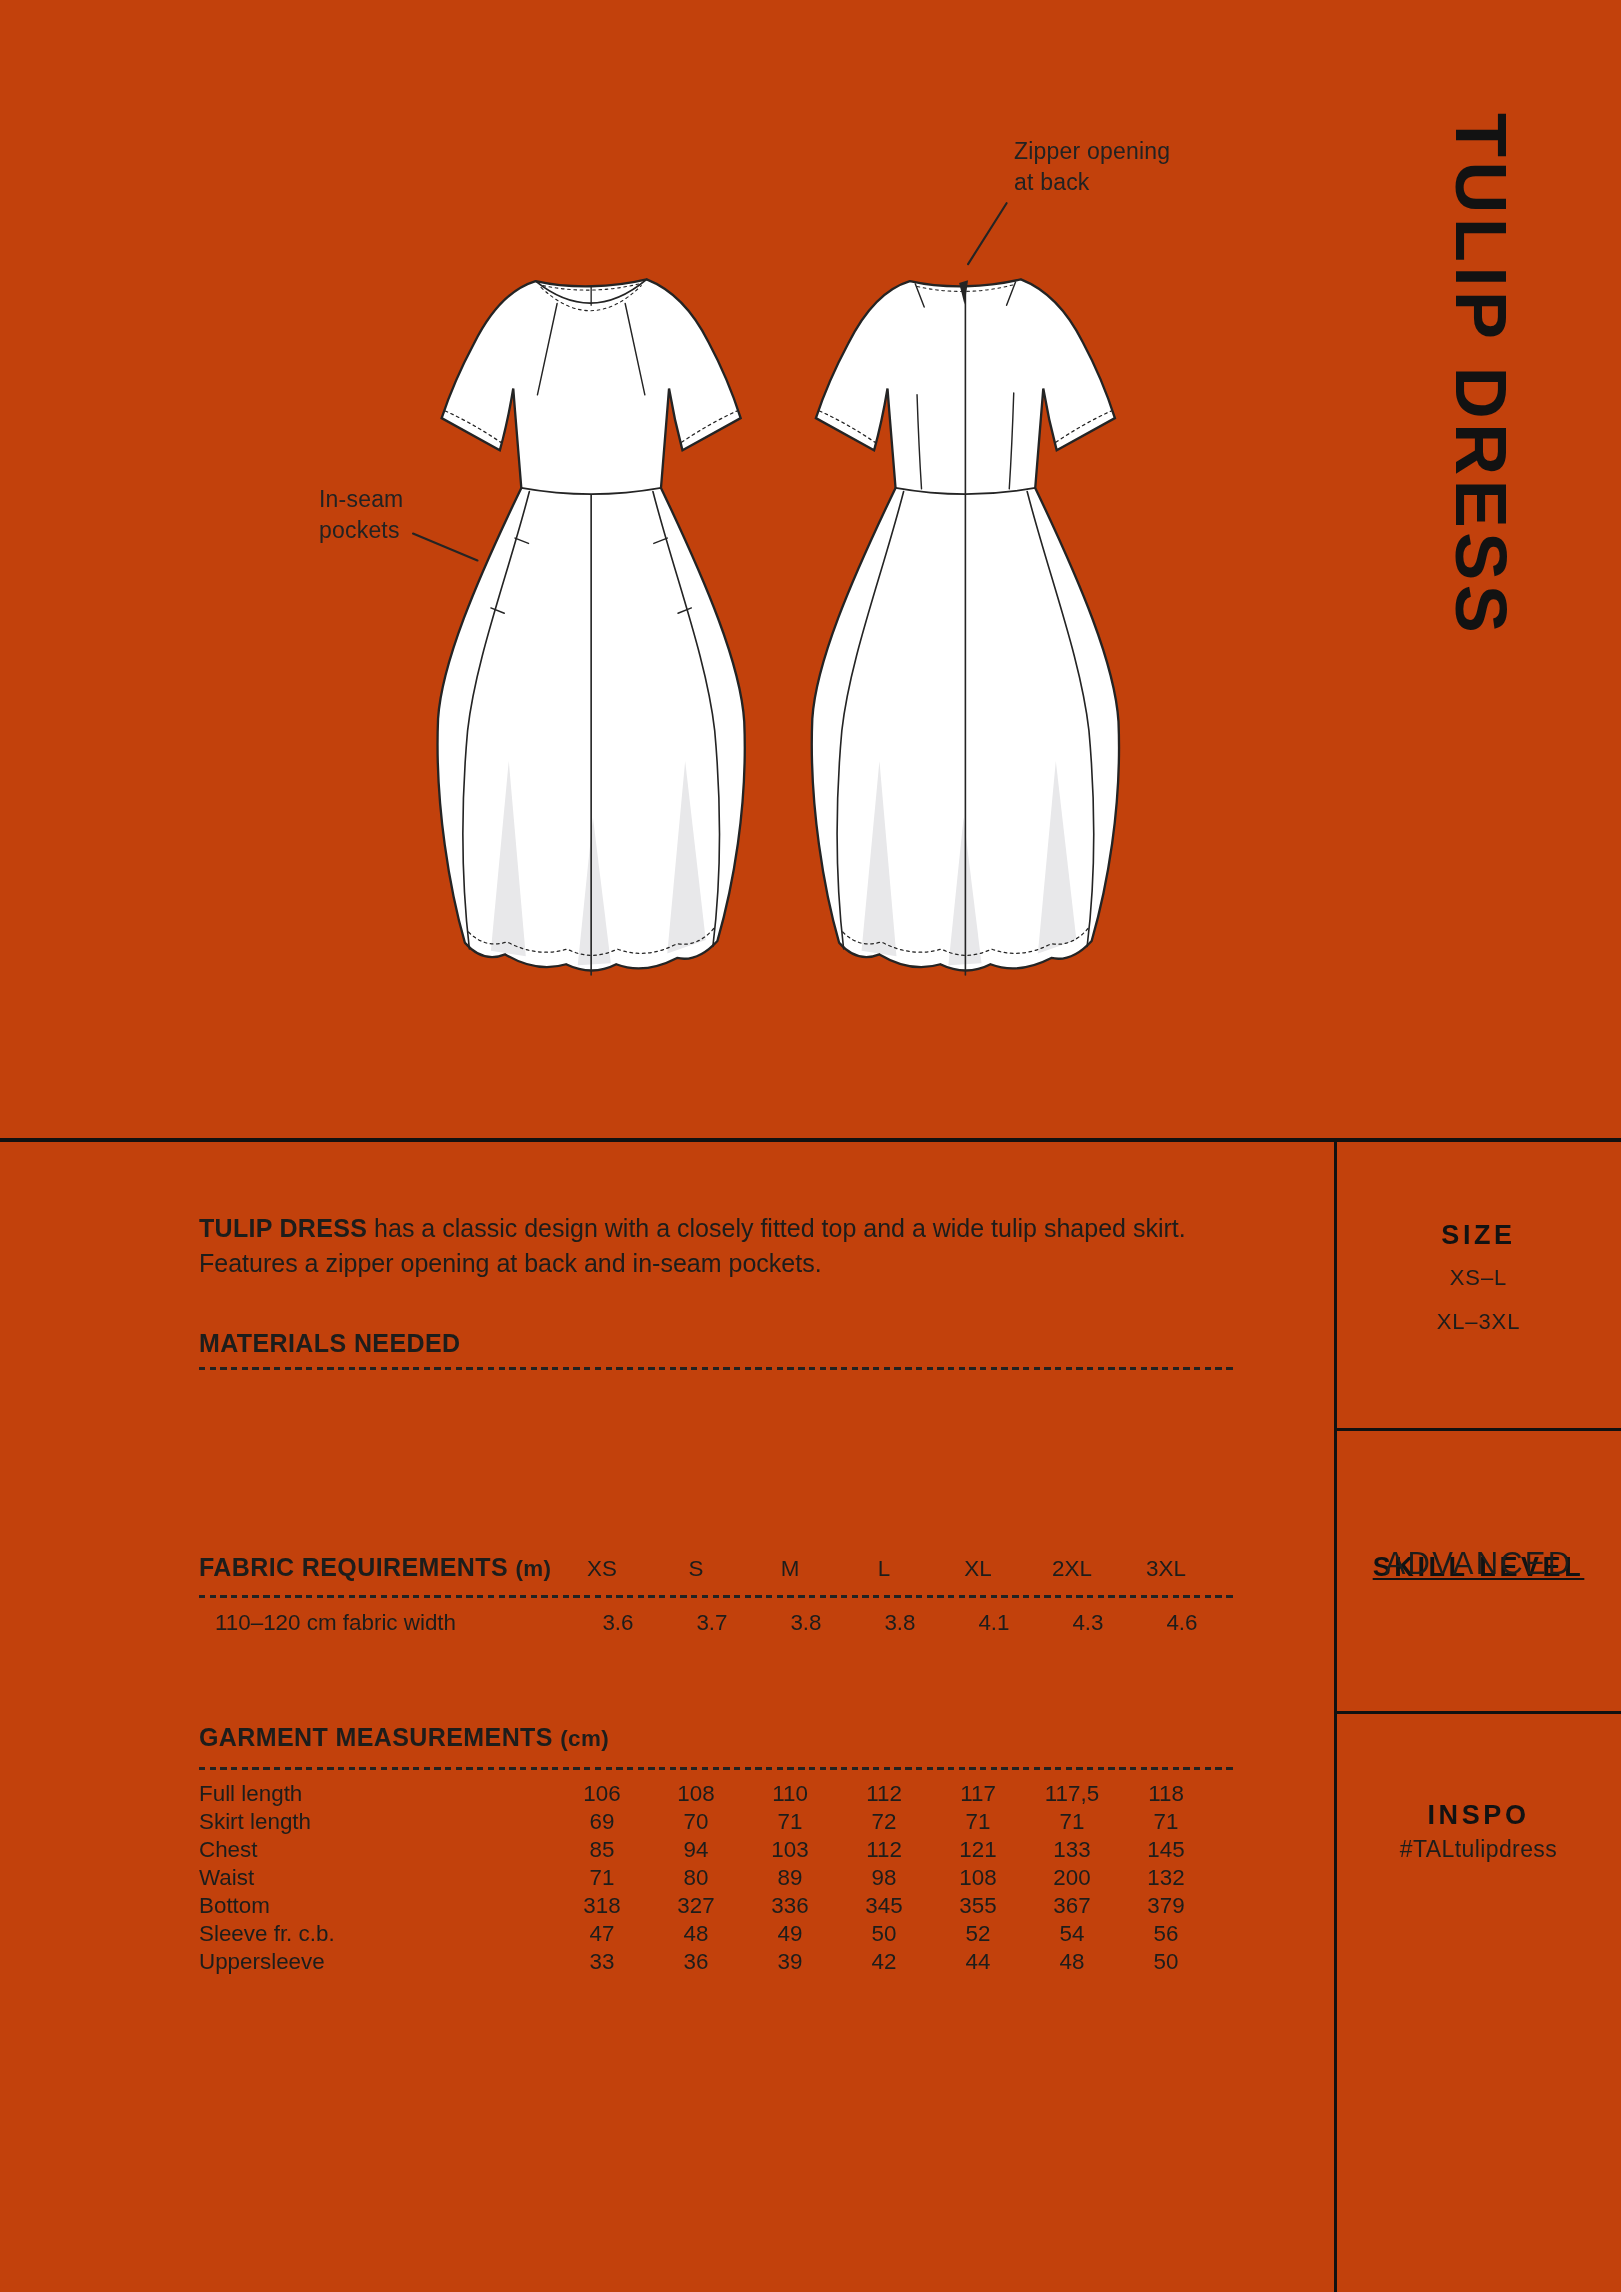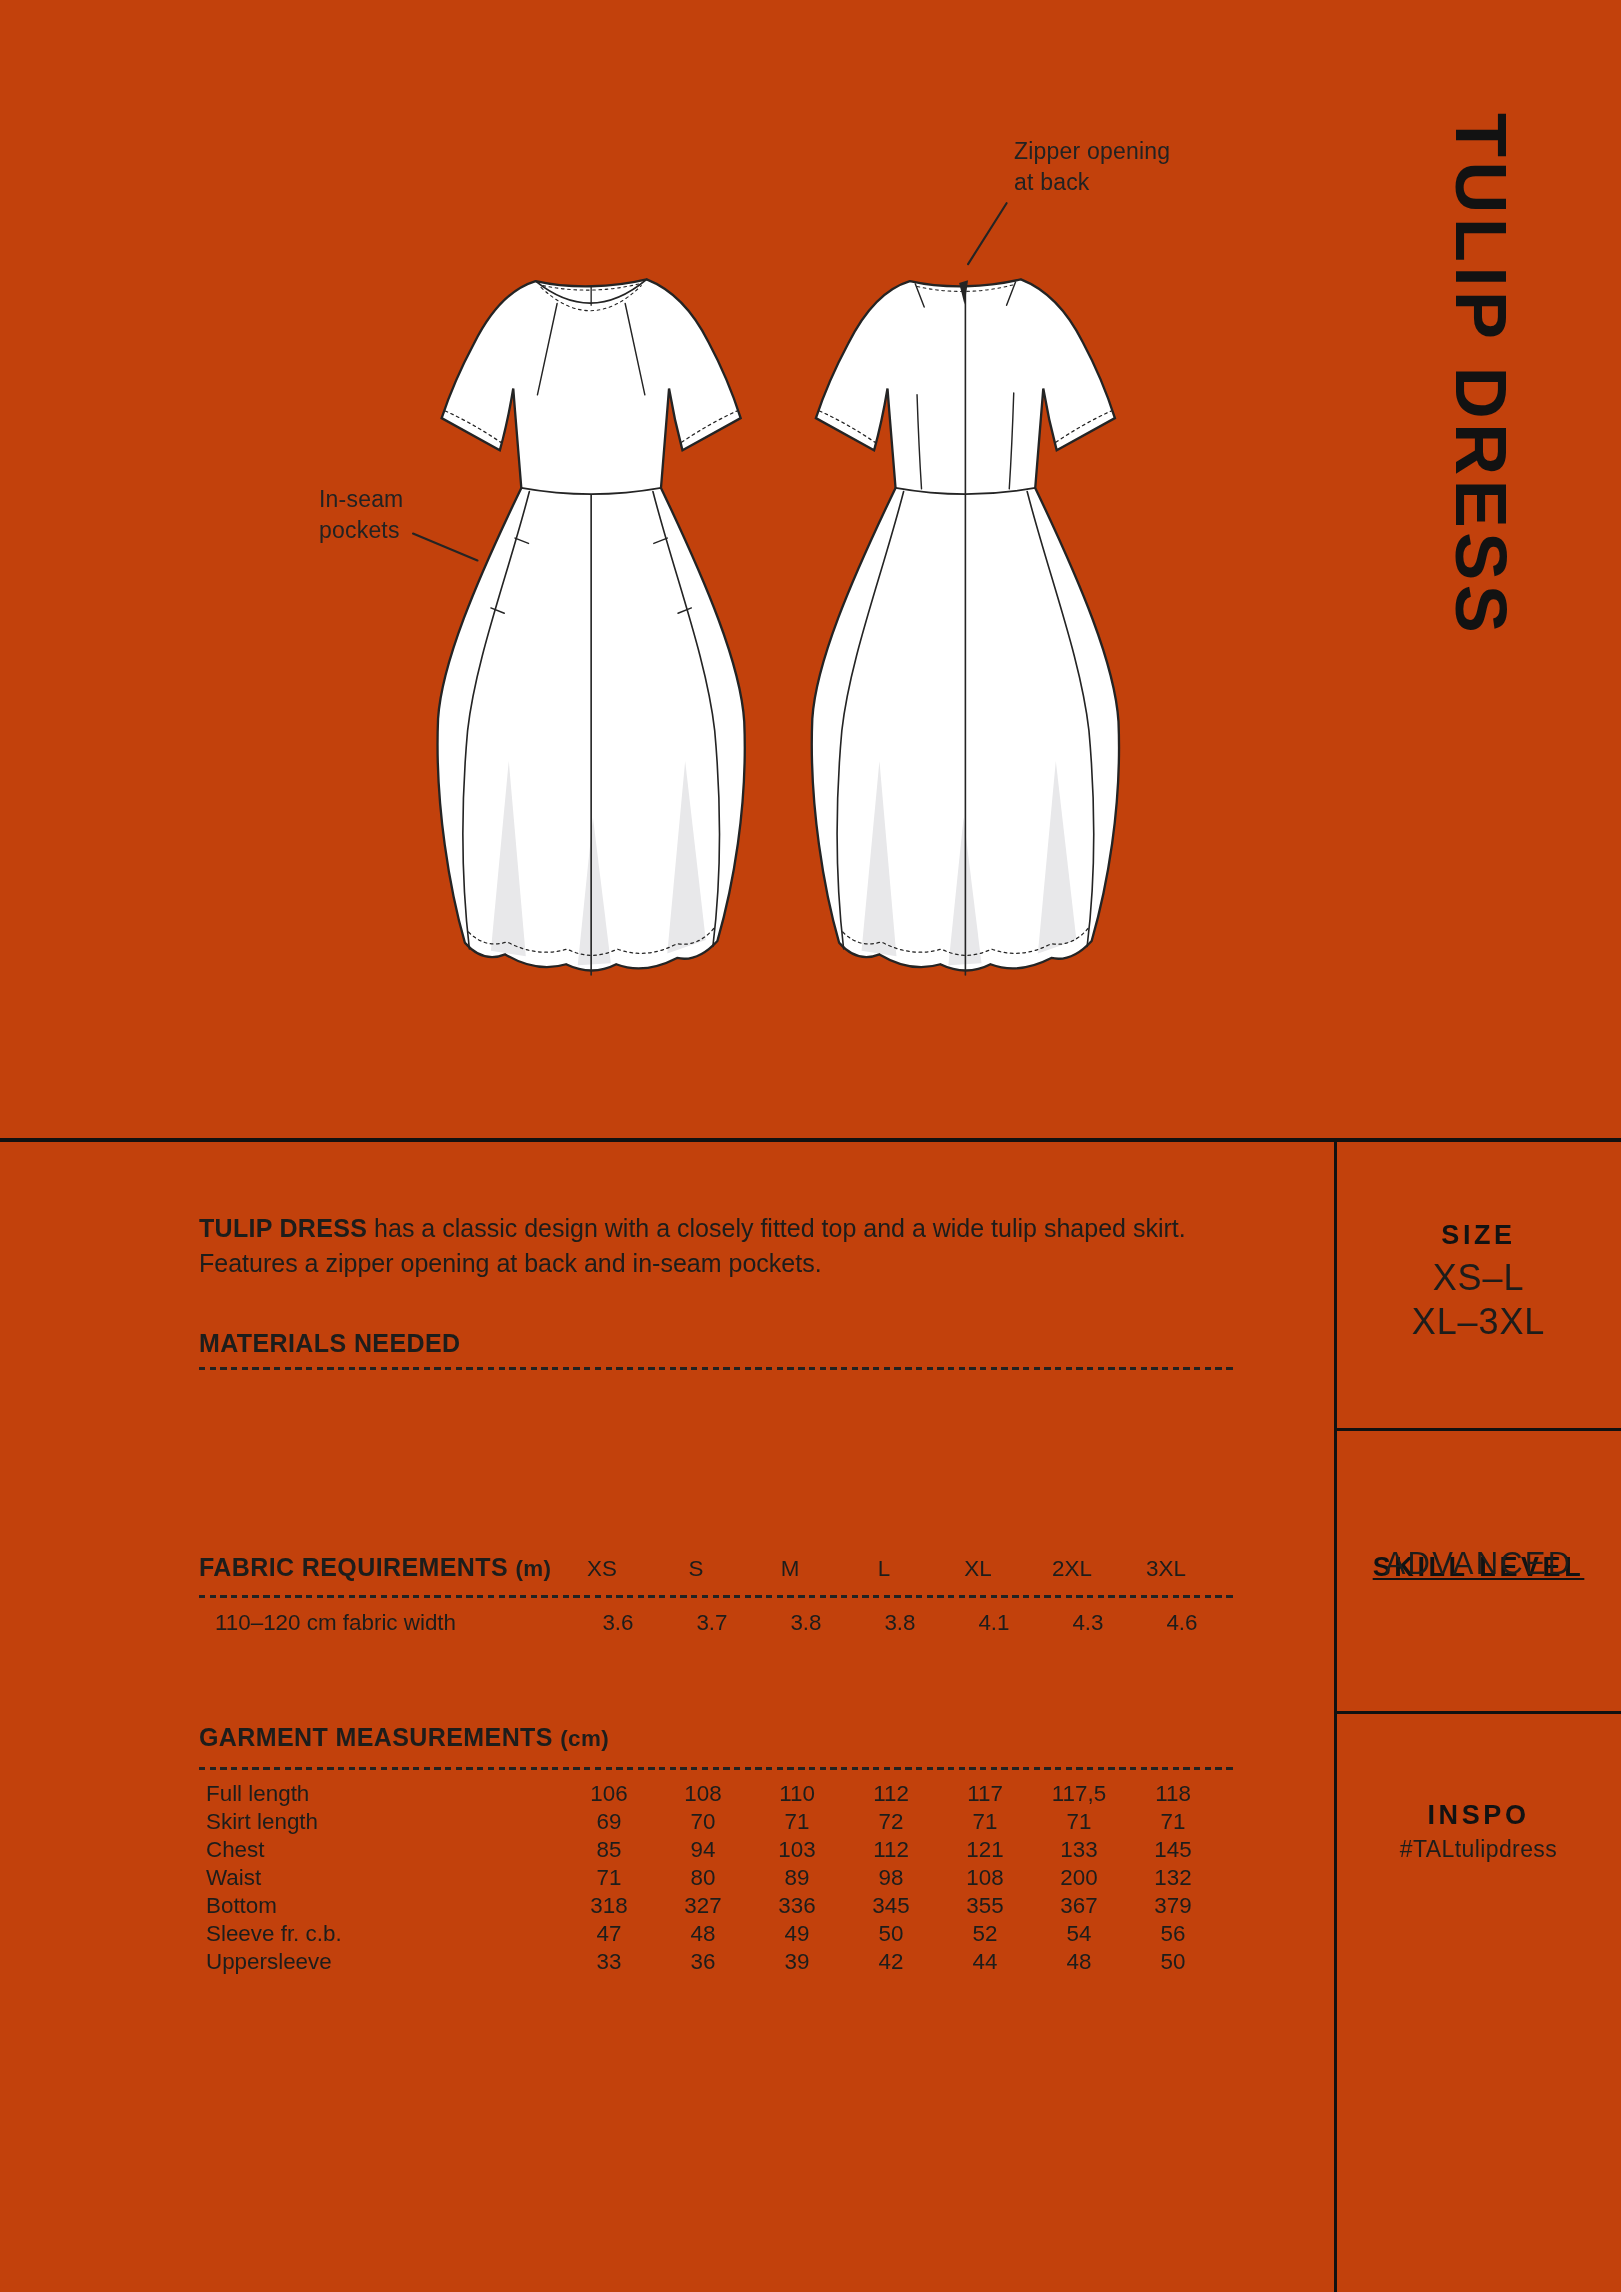--- a/index.html
+++ b/index.html
@@ -29,25 +29,25 @@
   .desc b{font-weight:bold; letter-spacing:0.3px;}
   .sec-head{font-size:25px; font-weight:bold; letter-spacing:0.4px; white-space:nowrap;}
   .sec-head .unit{font-size:22.4px;}
   .mat-list{left:199px; top:1379px; font-size:22.4px; line-height:29px;}
   .trow{display:grid; grid-template-columns:356px repeat(7,94px); align-items:baseline;}
   .tcell{text-align:center; font-size:22.4px;}
   .tlabel{font-size:22.4px; text-align:left; white-space:nowrap;}
   .fab-head-row{left:199px; top:1553px; width:1021px;}
   .fab-rows{left:199px; top:1608px; width:1021px; line-height:29px;margin-left:16px;}
   .gar-head{left:199px; top:1723px;}
-  .gar-rows{left:206px; top:1780px; width:1021px; line-height:28px;}
+  .gar-rows{left:199px; top:1780px; width:1021px; line-height:28px;}
   
   .side{left:1336px; width:285px; text-align:center;}
   .side-head{font-size:27px; font-weight:bold; letter-spacing:3.6px; color:#121212;margin-top:20px;}
-  .size-vals{font-size:36px; line-height:44px; letter-spacing:0.9px;}
+  .size-vals{font-size:22px; line-height:44px; letter-spacing:0.9px;}
   .skill-val{font-size:31px; letter-spacing:2.2px;}
   .inspo-val{font-size:23px; letter-spacing:0.4px;}
 </style>
 </head>
 <body>
 
 <div class="page">
 
   <svg id="flat-svg" width="1621" height="1146" viewBox="0 0 1810 1280">
     <defs>

